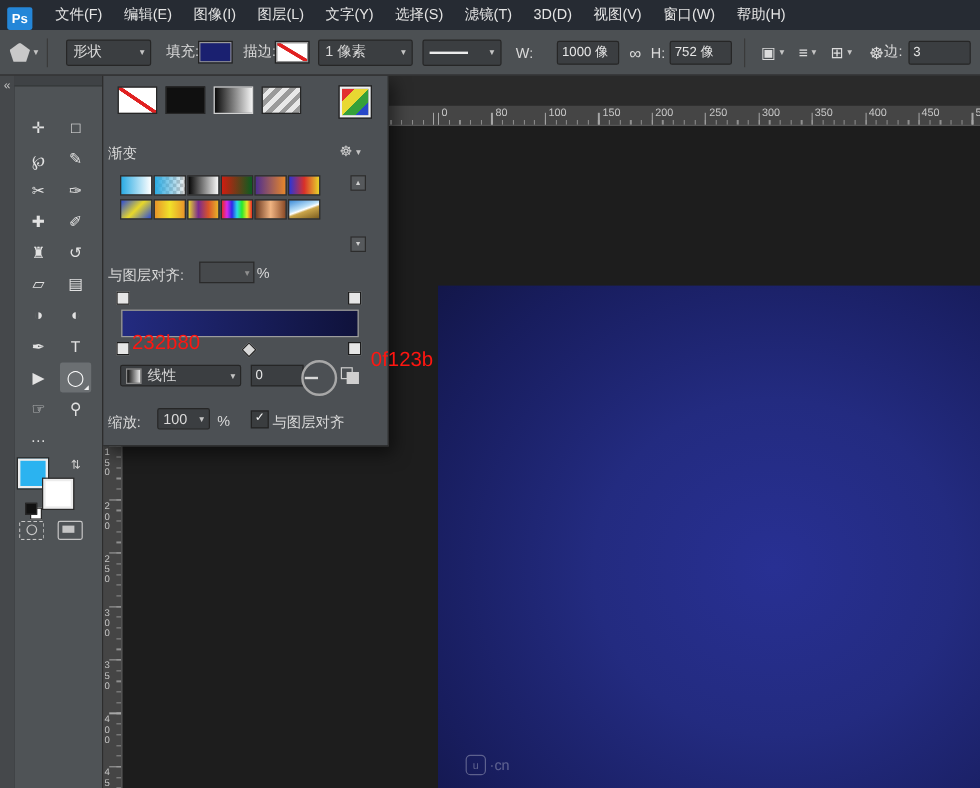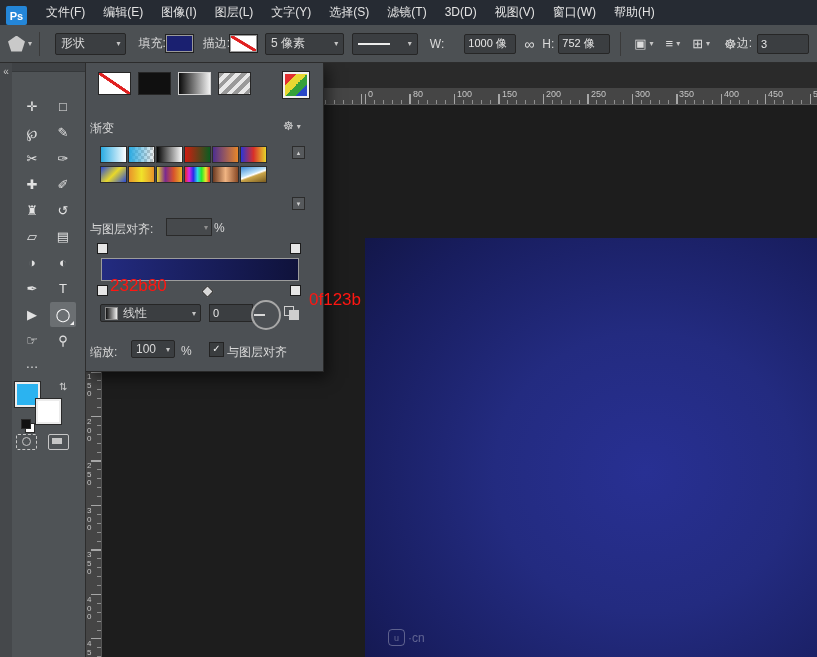--- a/index.html
+++ b/index.html
@@ -138,21 +138,21 @@
   <span class="ob-sep"></span>
   <div class="combo" style="width:62px;margin-left:8px">
     <span>形状</span>
     <span class="arr">▾</span>
   </div>
   <span style="margin-left:12px">填充:</span>
   <span class="swatch" style="background:#1a2070"></span>
   <span style="margin-left:10px">描边:</span>
   <span class="swatch" style="background:linear-gradient(to top right,#ffffff 0 43%,#e02020 45% 55%,#ffffff 57% 100%)"></span>
   <div class="combo" style="width:70px;margin-left:8px">
-    <span>5 像素</span>
+    <span>1 像素</span>
     <span class="arr">▾</span>
   </div>
   <div class="combo" style="width:56px;margin-left:8px">
     <span class="dashline"></span>
     <span class="arr">▾</span>
   </div>
   <span style="margin-left:12px">W:</span>
   <input class="ob-input" style="margin-left: 20px;" readonly="" value="1000 像">
   <span class="ob-icon" style="margin-left:8px;font-size:14px">∞</span>
   <span style="margin-left:8px">H:</span>

